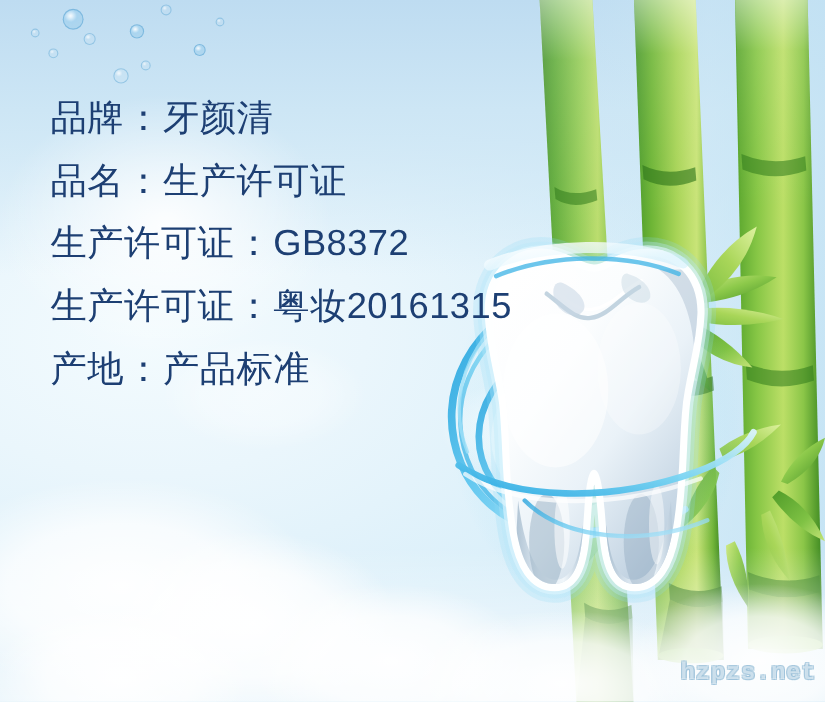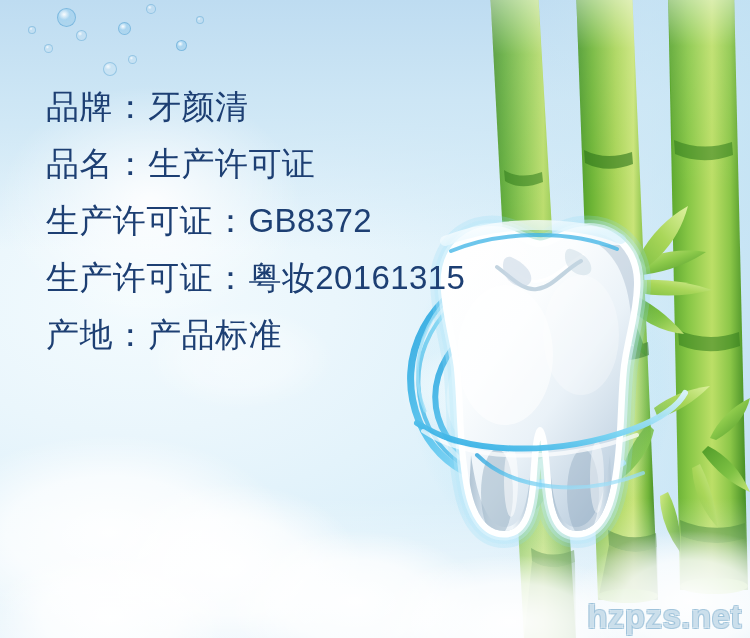--- a/index.html
+++ b/index.html
@@ -97,23 +97,23 @@
     white-space: nowrap;
   }
   .spec-row .label { }
   .spec-row .sep   { padding: 0 1px; }
   .spec-row .value { }
 
   
   .watermark {
     position: absolute;
     right: 8px;
-    bottom: 2px;
-    font-family: Liberation Sans, sans-serif;
-    font-size: 33px;
+    bottom: 14px;
+    font-family: Liberation Mono, monospace;
+    font-size: 22px;
     font-weight: 700;
     letter-spacing: .5px;
     color: rgba(255,255,255,.50);
     text-shadow:
       -1px -1px 0 rgba(150,190,215,.70),
        1px -1px 0 rgba(150,190,215,.70),
       -1px  1px 0 rgba(150,190,215,.70),
        1px  1px 0 rgba(150,190,215,.70),
        0    0   4px rgba(255,255,255,.8);
   }

